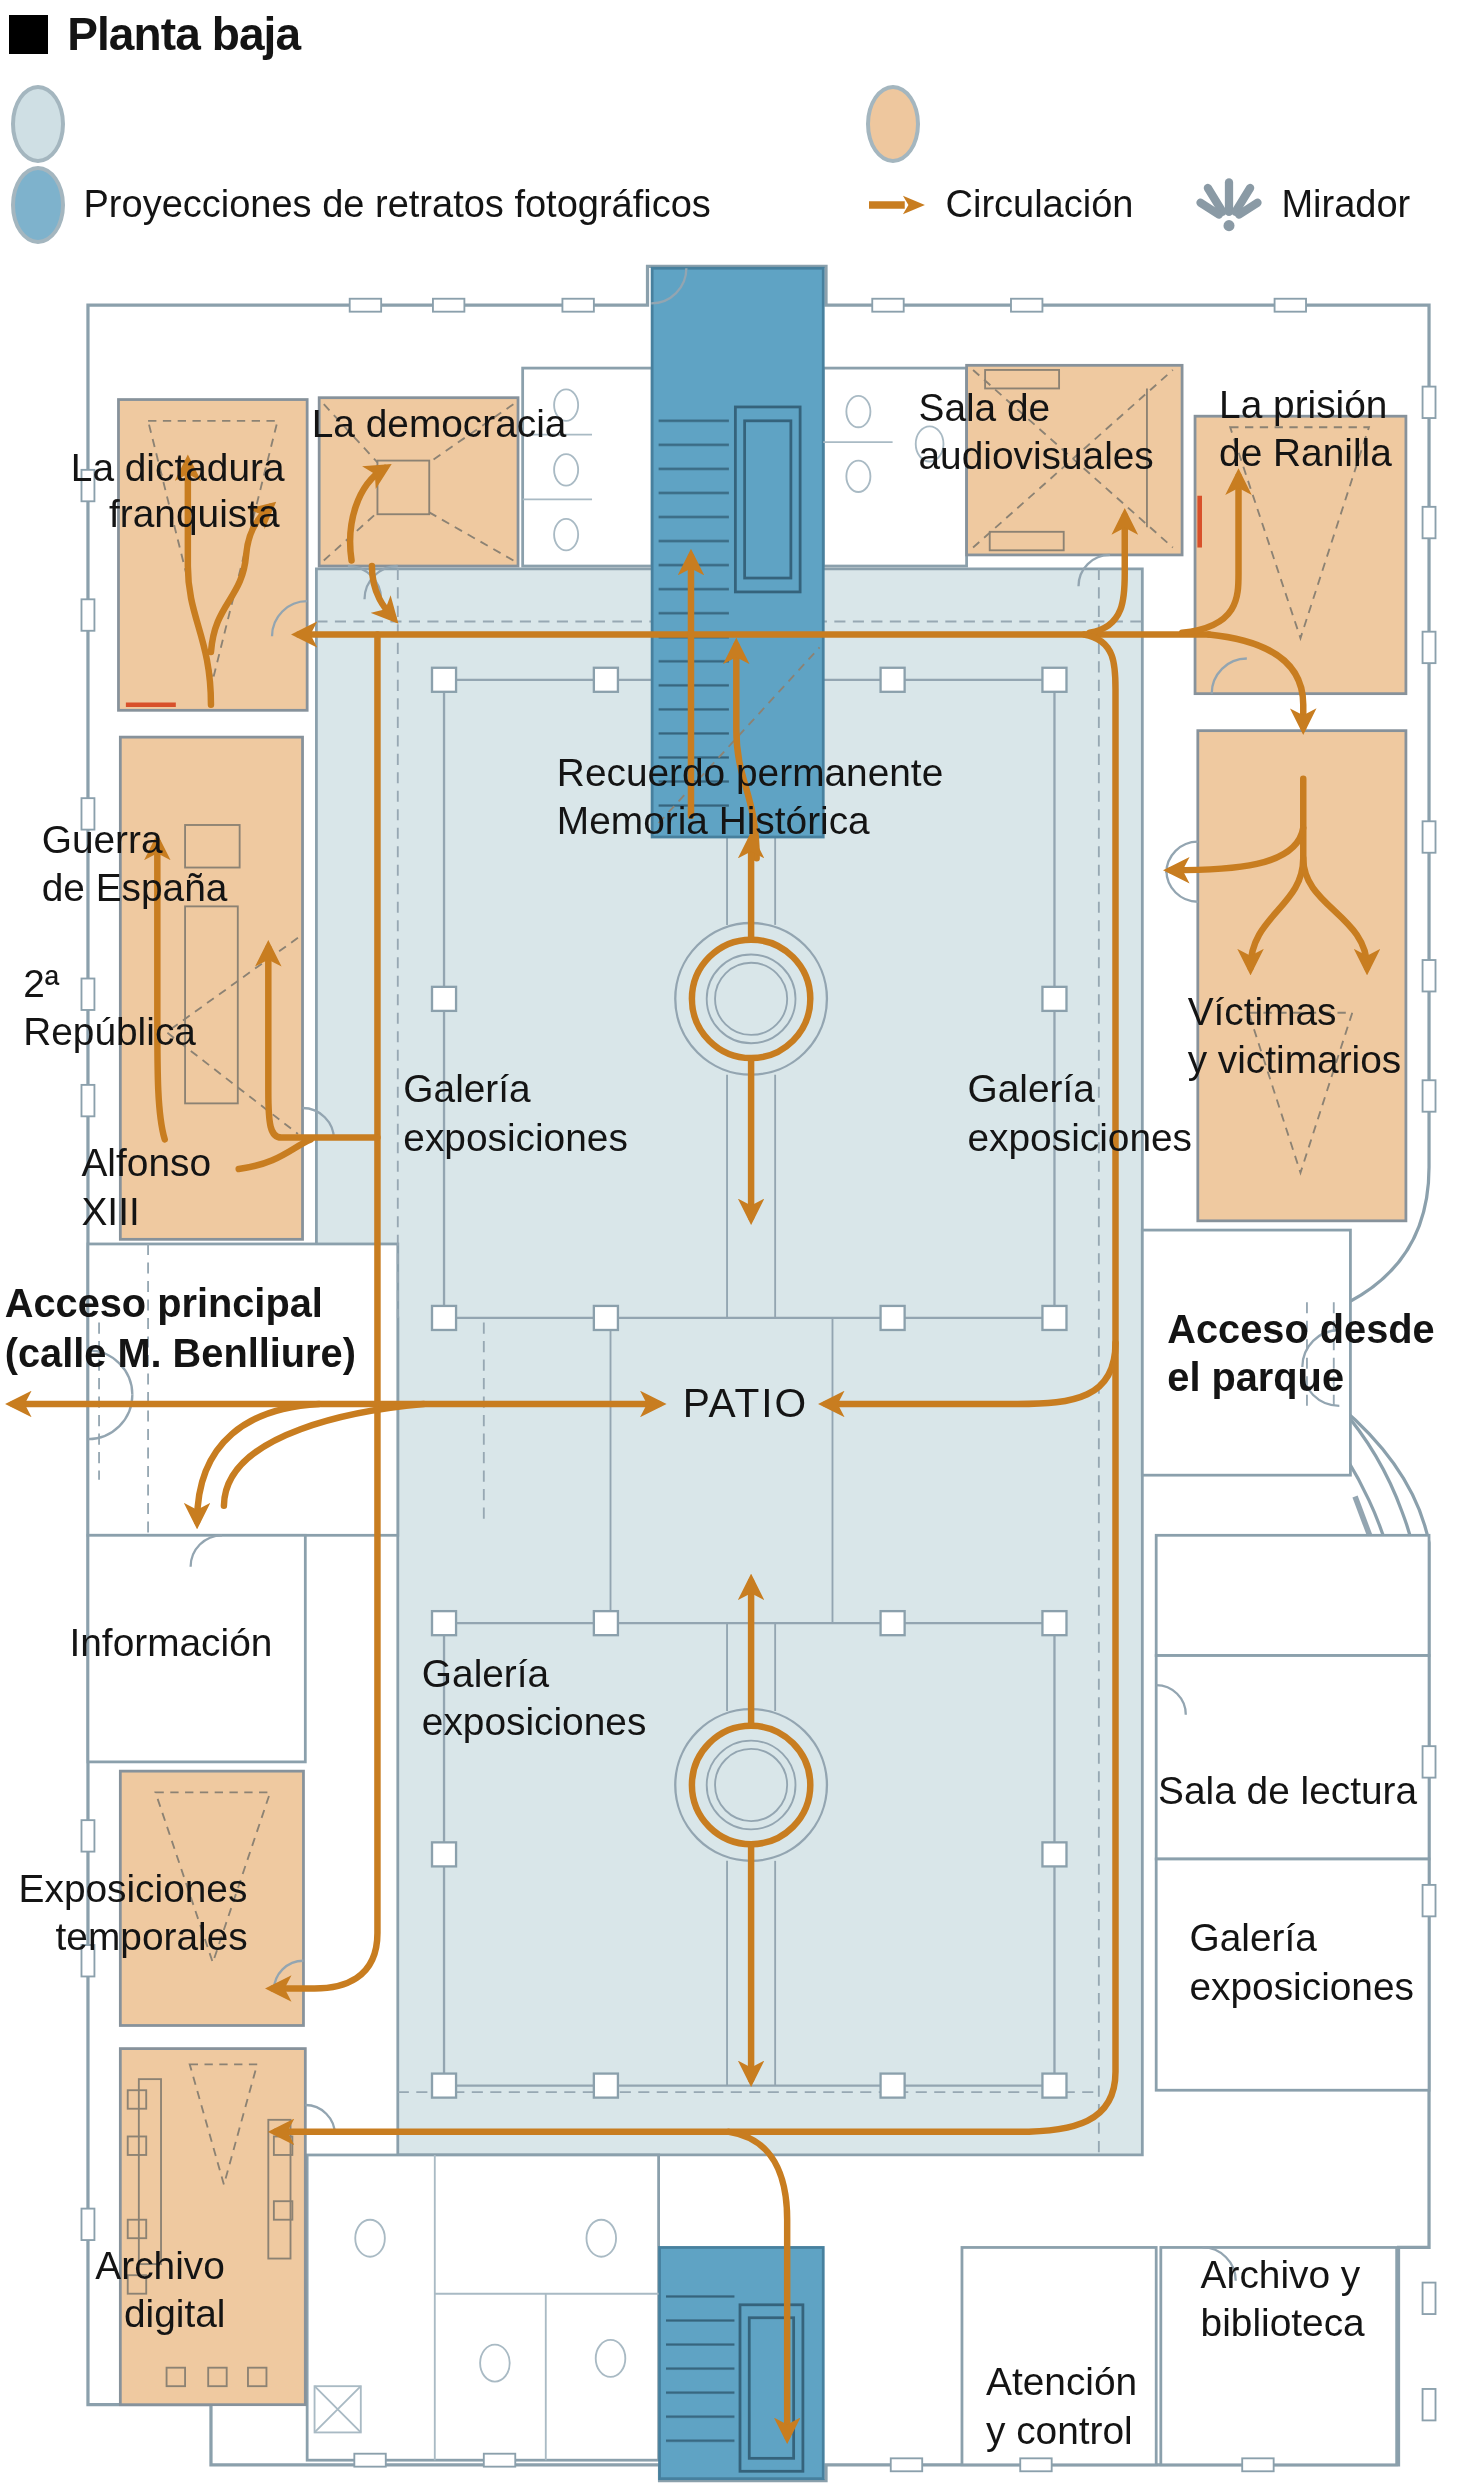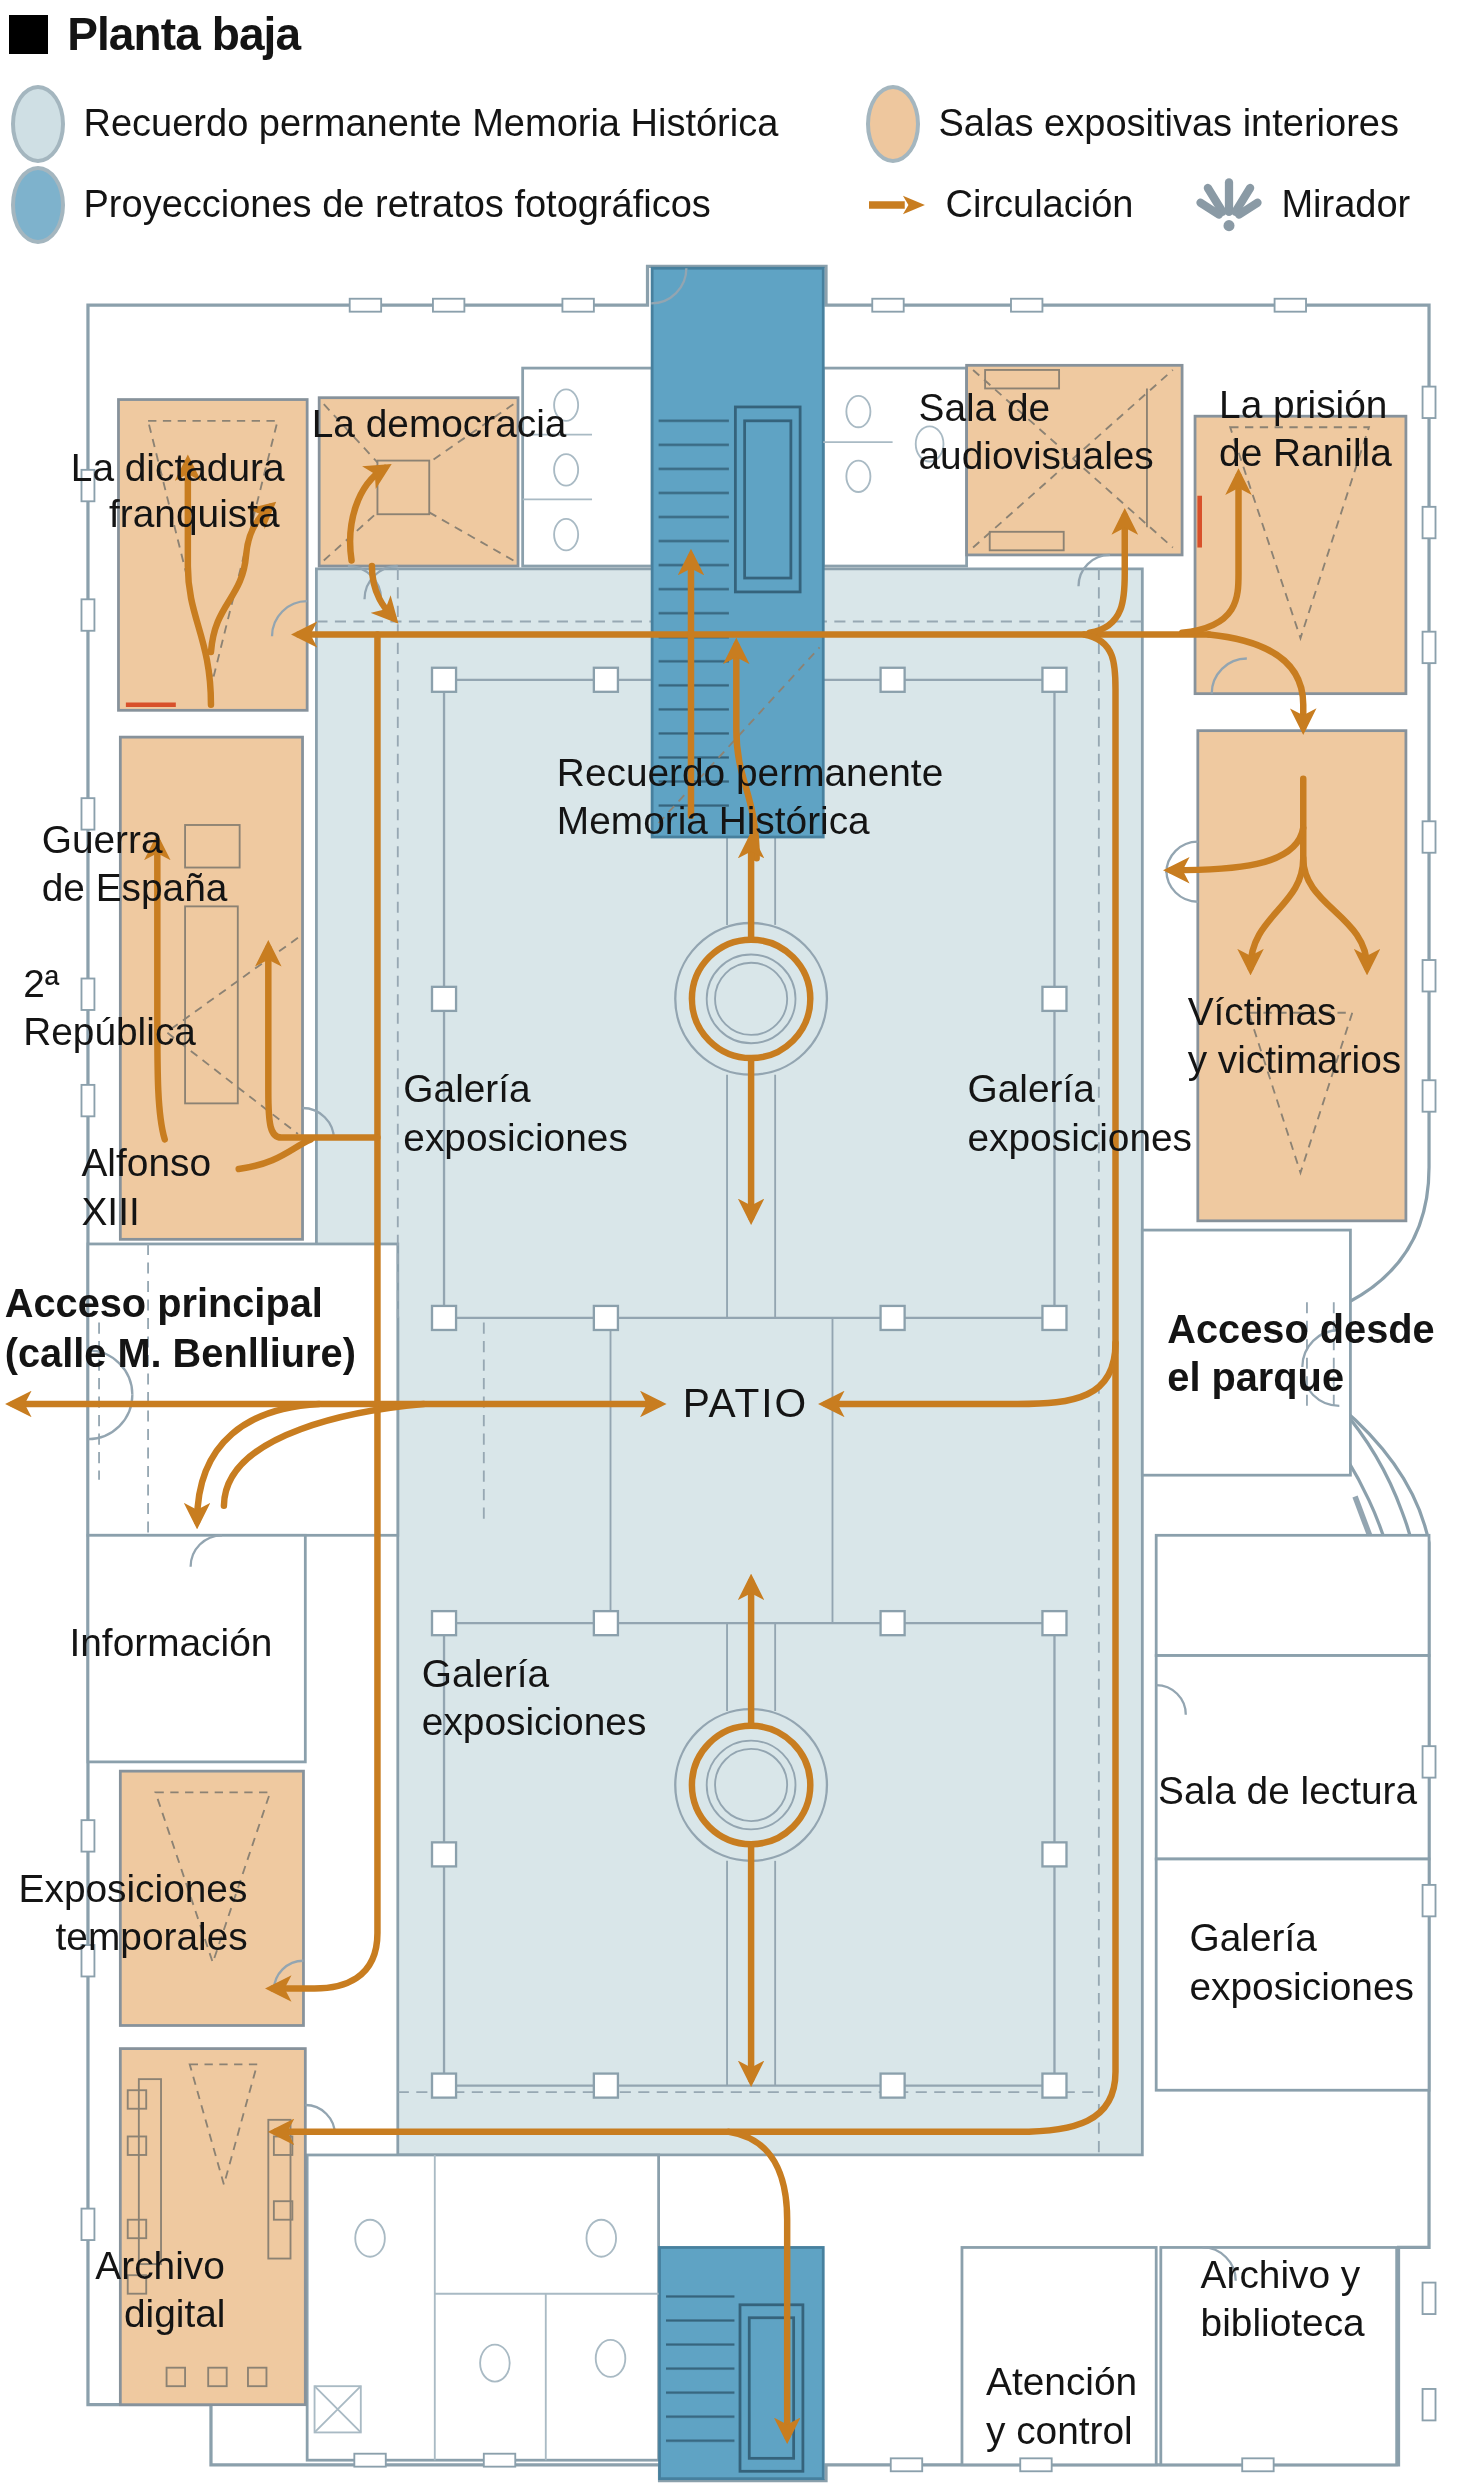--- a/index.html
+++ b/index.html
@@ -44,32 +44,30 @@
 <body>
 
 <div class="hdr">
   <div class="sq"></div>
   <div class="t">Planta baja</div>
 </div>
 
 <div class="legend lcol">
   <div class="lrow">
     <div class="oval" style="background:#cfdfe4"></div>
-    <div class="ltx">Recuerdo permanente Memoria Histórica</div>
   </div>
   <div class="lrow">
     <div class="oval" style="background:#7eb2cc"></div>
     <div class="ltx">Proyecciones de retratos fotográficos</div>
   </div>
 </div>
 
 <div class="legend rcol">
   <div class="lrow">
     <div class="oval" style="background:#eec79e"></div>
-    <div class="ltx">Salas expositivas interiores</div>
   </div>
   <div class="lrow">
     <svg class="arr-ic" width="61" height="22" viewBox="0 0 66 24">
       <line x1="3" y1="12" x2="42" y2="12" stroke="#c87d20" stroke-width="8"></line>
       <path d="M40 2 L64 12 L40 22 L46 12 Z" fill="#c87d20"></path>
     </svg>
     <div class="ltx">Circulación</div>
     <svg class="fan-ic mir" width="68" height="59" viewBox="0 0 74 64">
       <g stroke="#8a9aa5" stroke-width="9" stroke-linecap="round">
         <line x1="37" y1="40" x2="37" y2="8"></line>

